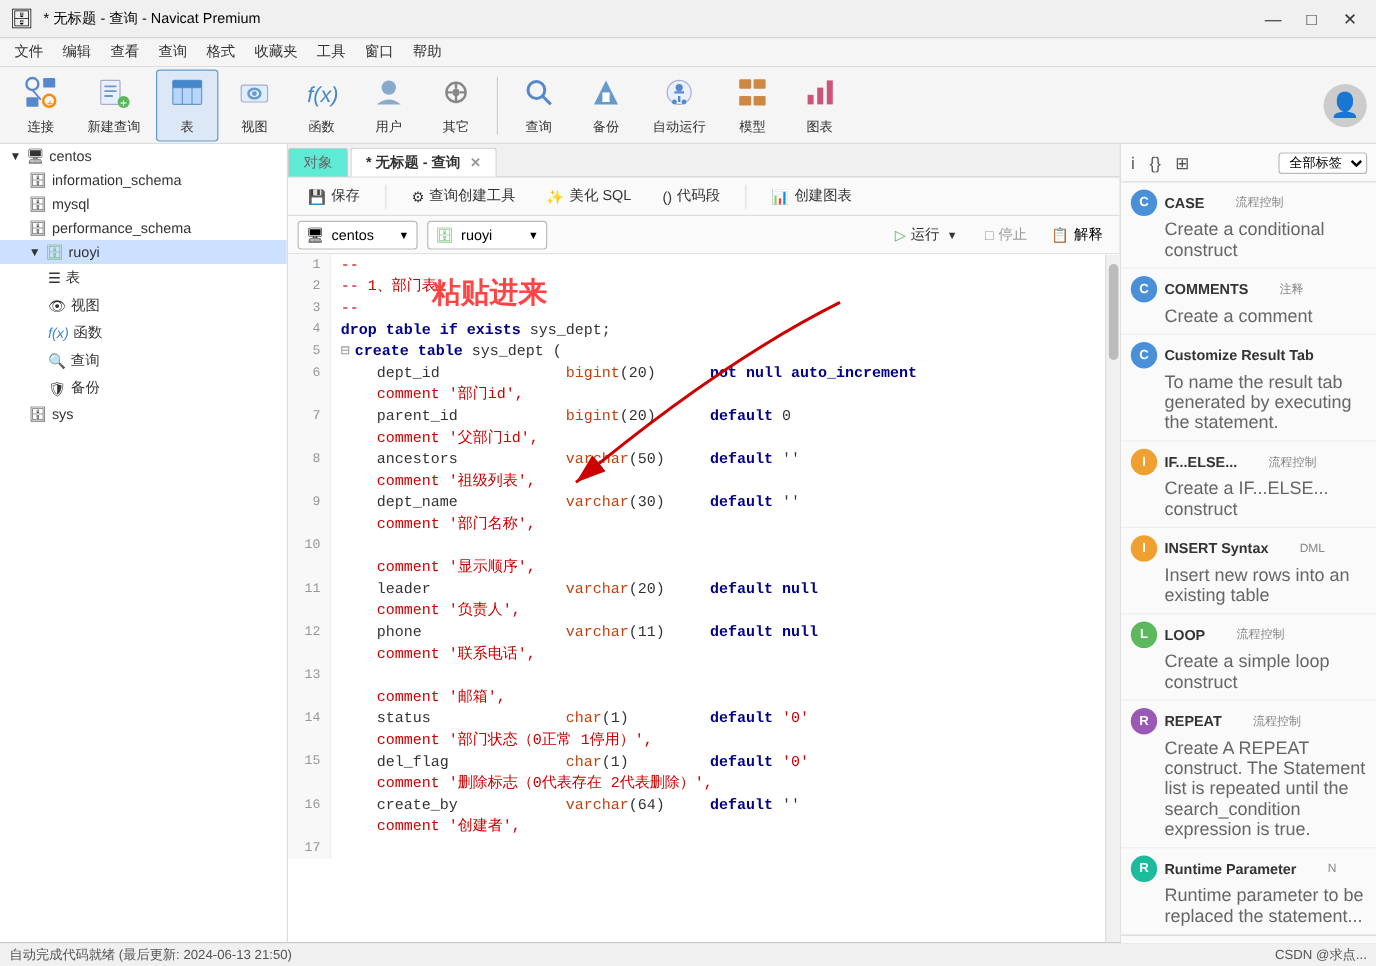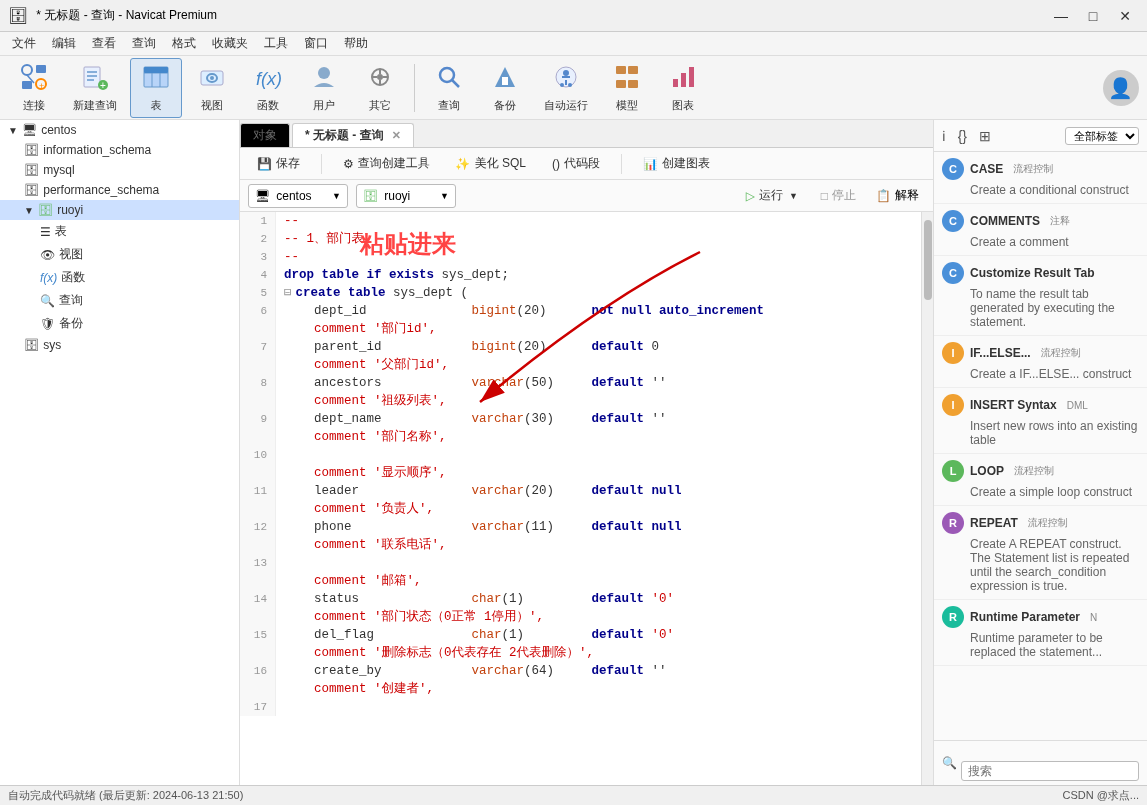--- a/index.html
+++ b/index.html
@@ -107,21 +107,21 @@
       height: 28px;
       align-items: flex-end;
     }
     .tab {
       padding: 4px 12px;
       cursor: pointer;
       font-size: 12px;
       color: #666;
       border: 1px solid #ccc;
       border-bottom: none;
-      background: #000000;
+      background: #5eead4;
       margin-right: 2px;
       border-radius: 3px 3px 0 0;
       height: 24px;
       display: flex;
       align-items: center;
     }
     .tab.active { background: #fff; color: #333; font-weight: bold; }
 
     
     .query-toolbar {
@@ -269,22 +269,22 @@
       justify-content: center;
       color: #fff;
       font-size: 11px;
       font-weight: bold;
       flex-shrink: 0;
     }
     .snippet-icon.green { background: #5cb85c; }
     .snippet-icon.orange { background: #f0a030; }
     .snippet-icon.purple { background: #9b59b6; }
     .snippet-title { font-size: 12px; font-weight: bold; color: #333; }
-    .snippet-tag { font-size: 10px; color: #888; margin-left: 4px; }
-    .snippet-desc { font-size: 12px; color: #666; margin-top: 3px; padding-left: 28px; }
+    .snippet-tag { font-size: 10px; color: #888; margin-left: 20px; }
+    .snippet-desc { font-size: 15px; color: #666; margin-top: 3px; padding-left: 28px; }
 
     
     .right-search {
       display: flex;
       align-items: center;
       padding: 4px 8px;
       border-top: 1px solid #ddd;
       gap: 4px;
       background: #fafafa;
     }

